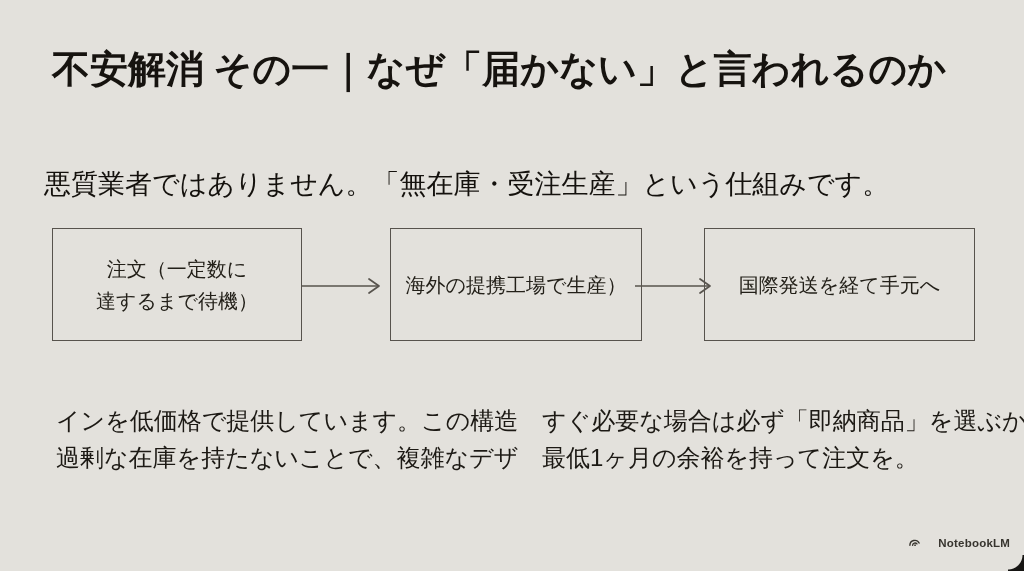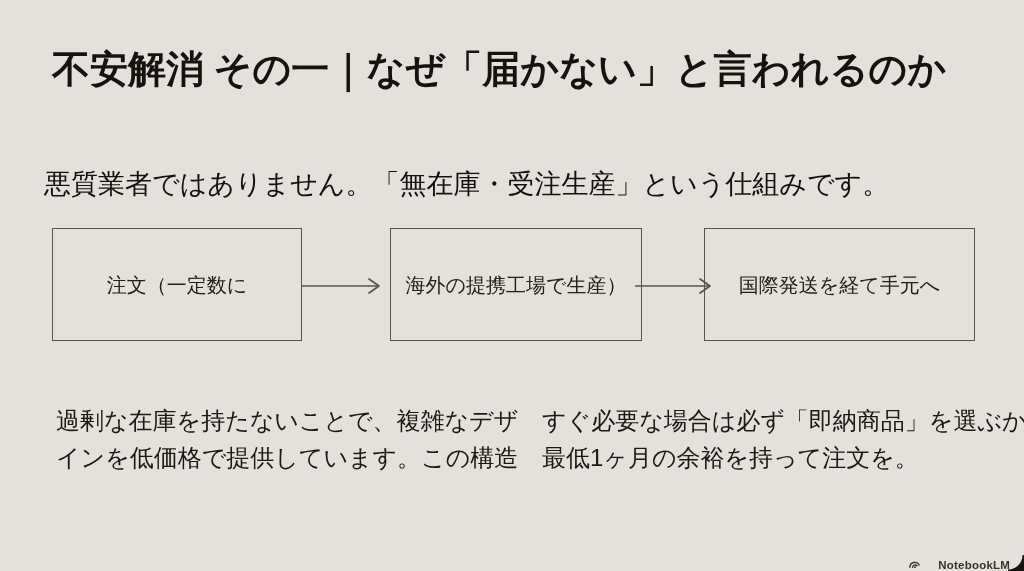--- a/index.html
+++ b/index.html
@@ -67,21 +67,21 @@
     font-size: 24px;
     line-height: 37px;
     color: #1c1914;
   }
   .note .note-line { white-space: nowrap; }
   .note-left  { left: 56px; }
   .note-right { left: 542px; }
   .branding {
     position: absolute;
     right: 14px;
-    bottom: 0;
+    bottom: 22px;
     display: flex;
     align-items: center;
     gap: 17px;
     color: #37342e;
     justify-content: flex-end;
   }
   .branding-label {
     font-size: 11.5px;
     font-weight: 600;
     letter-spacing: 0.2px;
@@ -101,20 +101,21 @@
 <div class="slide">
 
   <h1 class="title">不安解消 その一｜なぜ「届かない」と言われるのか</h1>
 
   <div class="subtitle">悪質業者ではありません。「無在庫・受注生産」という仕組みです。</div>
 
   <div>
 
     <div class="flow-box box-1">
       <span class="line">注文（一定数に</span>
+      <span class="line">達するまで待機）</span>
     </div>
 
     <svg class="arrow arrow-1" viewBox="0 0 81 22" fill="none">
       <path d="M0 11 H76" stroke="#57534d" stroke-width="1.7"></path>
       <path d="M67 4 L77 11 L67 18" stroke="#57534d" stroke-width="1.7" fill="none" stroke-linecap="round" stroke-linejoin="round"></path>
     </svg>
 
     <div class="flow-box box-2">
       <span class="line">海外の提携工場で生産）</span>
     </div>
@@ -124,22 +125,22 @@
       <path d="M65 4 L75 11 L65 18" stroke="#57534d" stroke-width="1.7" fill="none" stroke-linecap="round" stroke-linejoin="round"></path>
     </svg>
 
     <div class="flow-box box-3">
       <span class="line">国際発送を経て手元へ</span>
     </div>
 
   </div>
 
   <div class="note note-left">
+    <div class="note-line">インを低価格で提供しています。この構造</div>
     <div class="note-line">過剰な在庫を持たないことで、複雑なデザ</div>
-    <div class="note-line">インを低価格で提供しています。この構造</div>
   </div>
 
   <div class="note note-right">
     <div class="note-line">すぐ必要な場合は必ず「即納商品」を選ぶか、</div>
     <div class="note-line">最低1ヶ月の余裕を持って注文を。</div>
   </div>
 
   <div class="branding">
     <svg width="13" height="13" viewBox="0 0 24 24">
       <path d="M3.5 17 A 9 9 0 0 1 20.5 13" stroke="#37342e" stroke-width="2.6" fill="none" stroke-linecap="round"></path>

